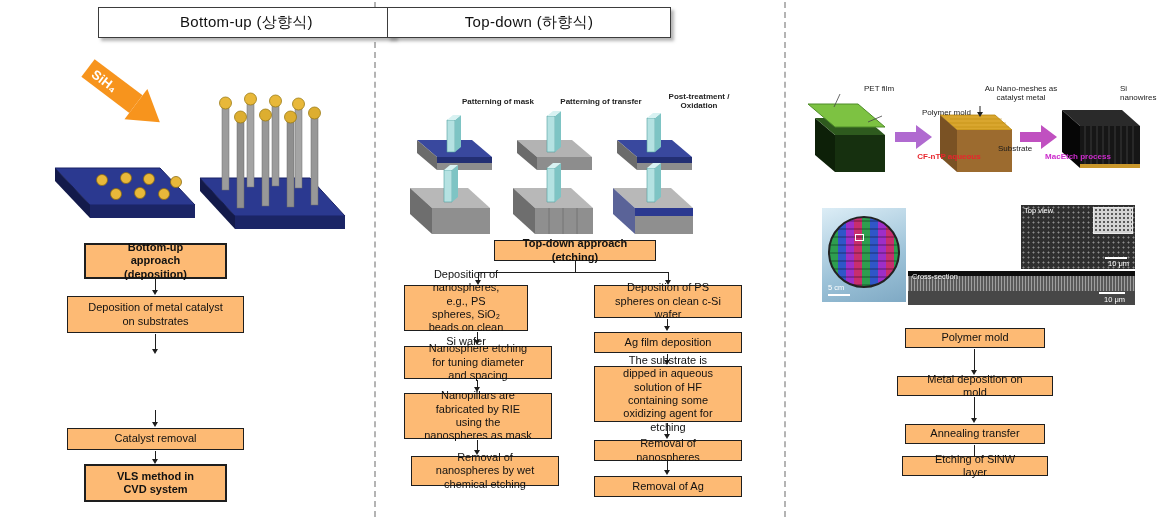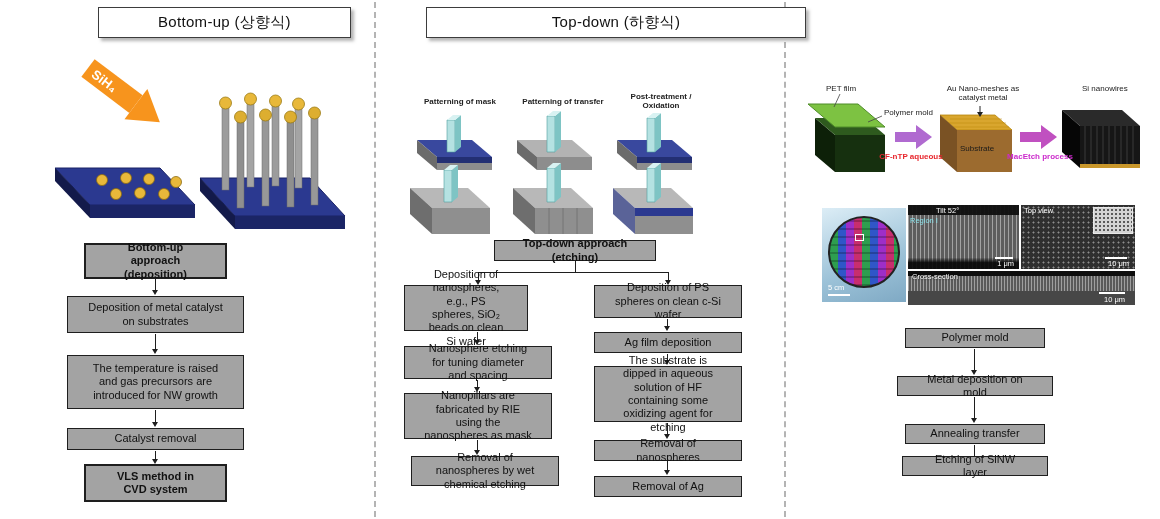--- a/index.html
+++ b/index.html
@@ -3,31 +3,31 @@
 <meta charset="utf-8">
 <title>Nanowire Fabrication Approaches</title>
 <style>
   * { margin:0; padding:0; box-sizing:border-box; }
   html,body { background:#ffffff; font-family:"Liberation Sans", sans-serif; }
   .canvas { position:relative; width:1160px; height:519px; background:#fff; overflow:hidden; }
   .divider { position:absolute; top:2px; height:515px; width:0; border-left:2px dashed #b4b4b4; }
   .hdr { position:absolute; height:31px; background:#fff; border:1.5px solid #3c3c3c;
          box-shadow:3px 3px 3px rgba(110,110,110,.5); display:flex; align-items:center;
          justify-content:center; font-size:15px; color:#111; letter-spacing:.3px; }
-  .fbox { position:absolute; background:#a3a3a3; border:1px solid #1e1e1e; display:flex;
+  .fbox { position:absolute; background:#fdba74; border:1px solid #1e1e1e; display:flex;
           align-items:center; justify-content:center; text-align:center; font-size:11px;
           line-height:1.22; color:#111; padding:1px 19px; }
   .fbox.bold { font-weight:bold; border-width:2px; }
   .varrow { position:absolute; width:0; border-left:1.5px solid #1e1e1e; }
   .varrow::after { content:""; position:absolute; left:-4.5px; bottom:-5px; width:0; height:0;
           border-left:3.5px solid transparent; border-right:3.5px solid transparent;
           border-top:5.5px solid #1e1e1e; }
   .hline { position:absolute; height:0; border-top:1.5px solid #1e1e1e; }
   .vline { position:absolute; width:0; border-left:1.5px solid #1e1e1e; }
-  .lbl { position:absolute; font-size:8px; color:#222; line-height:1.15; }
+  .lbl { position:absolute; font-size:8px; color:#222; line-height:1.15;margin-left:38px; }
   .lbl.b { font-weight:bold; }
   .lbl.ctr { text-align:center; }
   .illus { position:absolute; }
   .photo { position:absolute; overflow:hidden; }
   .ptxt { position:absolute; color:#fff; font-size:7.5px; line-height:1; white-space:nowrap; }
   .sbar { position:absolute; height:2px; background:#fff; }
   .wafer-bg { background:linear-gradient(160deg,#dcedf6 0%,#9cc2d8 60%,#7fa9c4 100%); }
   .wafer-disc { position:absolute; left:6px; top:8px; width:72px; height:72px; border-radius:50%;
           border:2px solid #222;
           background:
@@ -49,21 +49,21 @@
             repeating-linear-gradient(90deg,#9f9f9f 0 1px,#5a5a5a 1px 3px); }
 </style>
 </head>
 <body>
 
 <div class="canvas">
 
   <div class="divider" style="left:374px"></div>
   <div class="divider" style="left:784px"></div>
 
-  <div class="hdr" style="left:98px;top:7px;width:253px">Bottom-up (상향식)</div>
+  <div class="hdr" style="left:98px;top:7px;width:297px">Bottom-up (상향식)</div>
 
   <svg class="illus" style="left:30px;top:50px" width="320" height="190" viewBox="0 0 320 190">
 
     <g>
       <polygon points="25,118 130,118 165,155 60,155" fill="#2b3990" stroke="#1a2366" stroke-width="1"></polygon>
       <polygon points="60,155 165,155 165,168 60,168" fill="#1b2566"></polygon>
       <polygon points="25,118 60,155 60,168 25,131" fill="#131a4a"></polygon>
       <g>
         <circle cx="72" cy="130" r="5.5" fill="#e8b83a" stroke="#8a6a10" stroke-width="0.8"></circle>
         <circle cx="96" cy="128" r="5.5" fill="#e8b83a" stroke="#8a6a10" stroke-width="0.8"></circle>
@@ -104,27 +104,26 @@
       <rect x="0" y="-11" width="60" height="22" fill="#f7941d"></rect>
       <polygon points="60,-19 90,0 60,19" fill="#f7941d"></polygon>
       <text x="7" y="5" font-size="13" font-weight="bold" fill="#ffffff">SiH₄</text>
     </g>
   </svg>
 
   <div class="fbox bold" style="left:84px;top:243px;width:143px;height:36px">Bottom-up approach (deposition)</div>
   <div class="varrow" style="left:155px;top:279px;height:11px"></div>
   <div class="fbox" style="left:67px;top:296px;width:177px;height:37px">Deposition of metal catalyst on substrates</div>
   <div class="varrow" style="left:155px;top:334px;height:15px"></div>
-  <div class="fbox" style="left:67px;top:355px;width:177px;height:54px">The temperature is raised and gas precursors are introduced for NW growth</div>
   <div class="varrow" style="left:155px;top:410px;height:12px"></div>
   <div class="fbox" style="left:67px;top:428px;width:177px;height:22px">Catalyst removal</div>
   <div class="varrow" style="left:155px;top:451px;height:8px"></div>
   <div class="fbox bold" style="left:84px;top:464px;width:143px;height:38px">VLS method in CVD system</div>
 
-  <div class="hdr" style="left:426px;top:7px;width:380px">Top-down (하향식)</div>
+  <div class="hdr" style="left:387px;top:7px;width:284px">Top-down (하향식)</div>
 
   <div class="lbl b ctr" style="left:415px;top:97px;width:90px">Patterning of mask</div>
   <div class="lbl b ctr" style="left:518px;top:97px;width:90px">Patterning of transfer</div>
   <div class="lbl b ctr" style="left:622px;top:92px;width:78px">Post-treatment / Oxidation</div>
 
   <svg class="illus" style="left:405px;top:108px" width="340" height="128" viewBox="0 0 340 128">
 
     <g transform="translate(12,2)">
       <polygon points="0,30 55,30 75,47 20,47" fill="#39489e"></polygon>
       <polygon points="20,47 75,47 75,53 20,53" fill="#232f73"></polygon>
@@ -259,26 +258,20 @@
     <div class="lbl" style="left:292px;top:4px">Si nanowires</div>
   </div>
 
   <div class="photo wafer-bg" style="left:822px;top:208px;width:84px;height:94px">
     <div class="wafer-disc"></div>
     <div class="region-marker"></div>
     <div class="ptxt" style="left:6px;bottom:11px;font-weight:normal">5 cm</div>
     <div class="sbar" style="left:6px;bottom:6px;width:22px"></div>
   </div>
 
-  <div class="photo sem-tilt" style="left:908px;top:205px;width:111px;height:64px">
-    <div class="ptxt" style="left:28px;top:2px">Tilt 52°</div>
-    <div class="ptxt" style="left:2px;top:12px;color:#8be0e8">Region I</div>
-    <div class="sbar" style="right:6px;bottom:10px;width:18px"></div>
-    <div class="ptxt" style="right:5px;bottom:2px">1 μm</div>
-  </div>
 
   <div class="photo sem-top" style="left:1021px;top:205px;width:114px;height:64px">
     <div class="ptxt" style="left:3px;top:2px">Top view</div>
     <div class="sem-inset"></div>
     <div class="sbar" style="right:8px;bottom:10px;width:22px"></div>
     <div class="ptxt" style="right:6px;bottom:2px">10 μm</div>
   </div>
 
   <div class="photo sem-cross" style="left:908px;top:271px;width:227px;height:34px">
     <div class="ptxt" style="left:4px;top:2px;text-shadow:0 0 2px #000">Cross-section</div>

